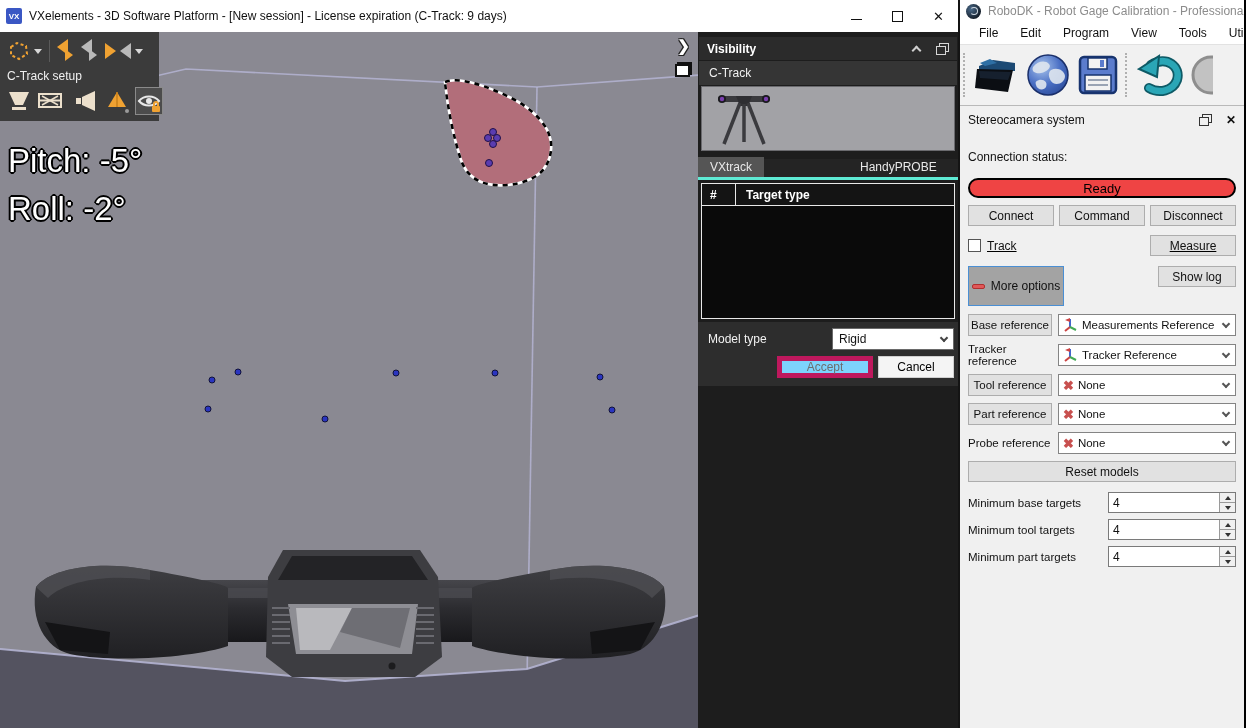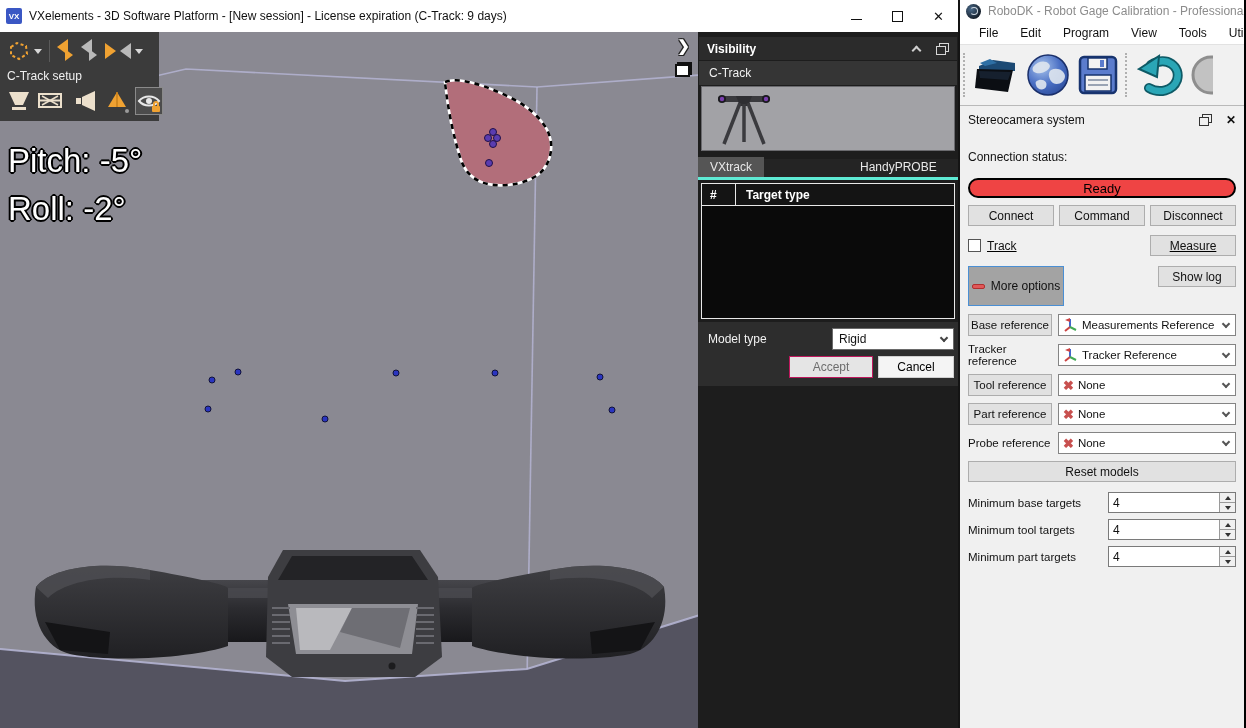--- a/index.html
+++ b/index.html
@@ -81,21 +81,21 @@
   .dt-th1 { width:34px; border-right:1px solid #e8e8e8; color:#fff; font-weight:bold; display:flex; align-items:center; padding-left:8px; }
   .dt-th2 { flex:1; color:#fff; font-weight:bold; display:flex; align-items:center; padding-left:10px; }
 
   .model-band { background:#2d2d2d; padding:6px 4px 8px 10px; margin-top:0; }
   .model-row { display:flex; align-items:center; }
   .model-row .lbl { color:#f2f2f2; flex:1; }
   .vx-combo { width:122px; height:22px; background:#fff; border:1px solid #6a6a6a; display:flex; align-items:center; padding:0 6px; color:#111; }
   .vx-combo .cv { flex:1; }
   .chev-down { width:6px; height:6px; border-right:2px solid #444; border-bottom:2px solid #444; transform:rotate(45deg); margin-top:-3px; }
   .ac-row { display:flex; justify-content:flex-end; gap:5px; margin-top:6px; }
-  .btn-accept { width:84px; height:22px; background:#e5e5e5; color:#6e6e6e; border:1px solid #be185d; display:flex; align-items:center; justify-content:center; }
+  .btn-accept { width:96px; height:22px; background:#7dd3fc; color:#6e6e6e; border:5px solid #be185d; display:flex; align-items:center; justify-content:center; }
   .btn-cancel { width:76px; height:22px; background:#f4f4f4; color:#000; border:1px solid #cfcfcf; display:flex; align-items:center; justify-content:center; }
 
   
   .rdk-window { position:relative; width:284px; height:728px; background:#f0f0f0; overflow:hidden; }
   .rdk-titlebar { height:22px; background:#ffffff; display:flex; align-items:center; padding:0 6px; white-space:nowrap; overflow:hidden; }
   .rdk-appicon { width:15px; height:15px; border-radius:50%; background:radial-gradient(circle at 35% 35%, #4a6a8a, #16202c 70%); margin-right:7px; flex:0 0 auto; position:relative; }
   .rdk-appicon::after { content:""; position:absolute; left:4px; top:3px; width:6px; height:6px; border-radius:50%; border:1.5px solid #cfd8e2; border-left-color:transparent; }
   .rdk-title { color:#8c8c8c; font-size:12px; }
   .rdk-menubar { height:23px; background:#fff; display:flex; align-items:center; gap:0; padding-left:8px; white-space:nowrap; overflow:hidden; border-bottom:1px solid #e2e2e2; }
   .menu-item { padding:3px 11px; color:#111; font-size:12px; }

